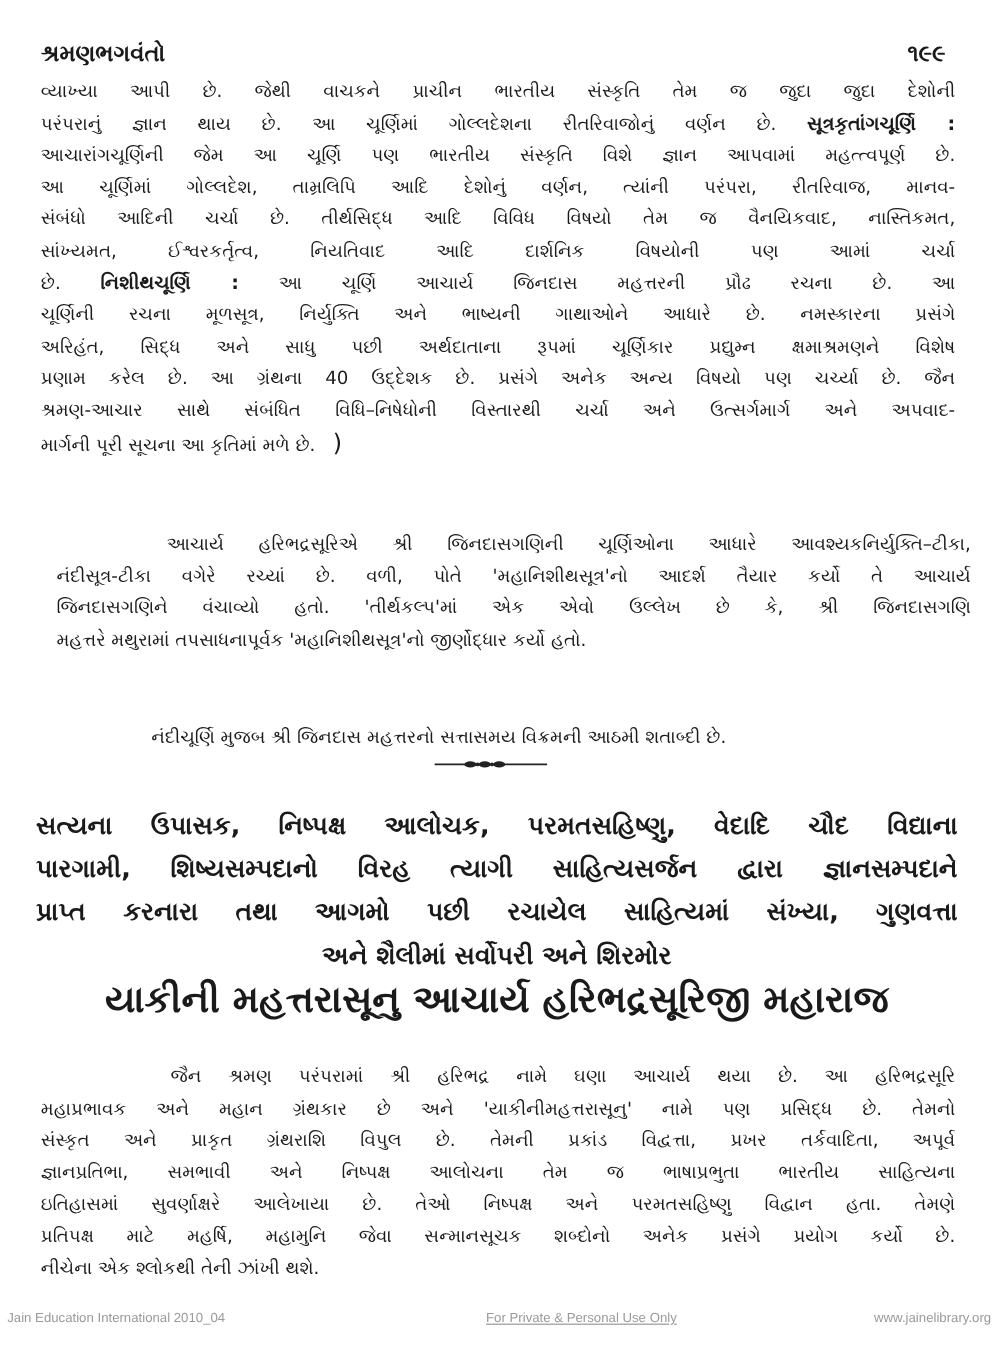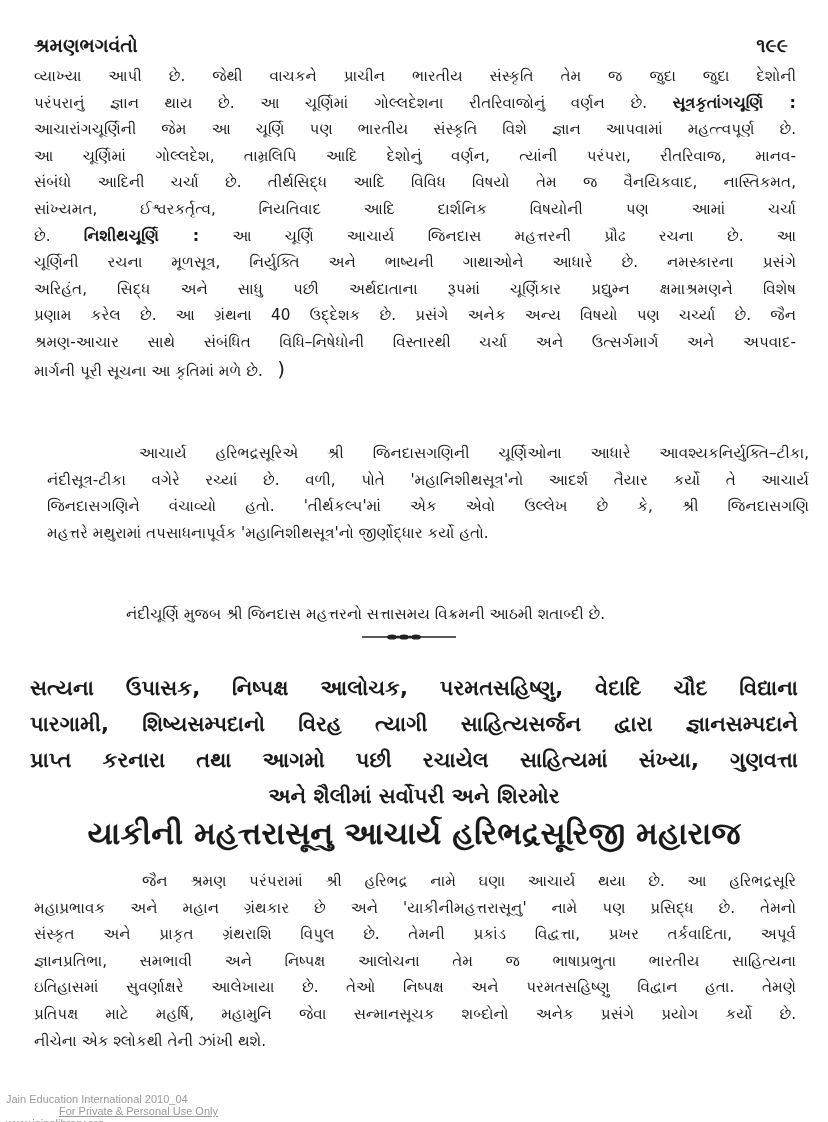--- a/index.html
+++ b/index.html
@@ -15,40 +15,40 @@
   .body-block {
     position: absolute; left: 34px; width: 762px;
     font-size: 15.2px; line-height: 26.6px;
   }
   .line {
     display: block; white-space: nowrap; text-align: justify;
     text-align-last: justify; overflow: hidden;
   }
   .line.last { text-align-last: left; }
   .line.indent { padding-left: 92px; }
-  .line.indent-2 { padding-left: 108px; }
+  .line.indent-2 { padding-left: 108px; margin-top: 16px; }
   .bold-term { font-weight: bold; font-size: 16px; }
   .ornament {
     position: absolute; left: 362px; top: 633px; width: 94px; height: 8px;
   }
   .tribute {
     position: absolute; left: 30px; width: 768px; top: 670px;
     font-size: 21px; line-height: 36px; font-weight: bold;
   }
   .tribute .line { text-align-last: justify; }
   .tribute .line.center { text-align: center; text-align-last: center; }
   .heading {
     position: absolute; left: 30px; width: 768px; top: 813px;
     font-size: 31px; font-weight: bold; text-align: center; line-height: 40px;
     white-space: nowrap;
   }
   .footer {
     position: absolute; left: 6px; right: 2px; top: 1093px; height: 16px;
     display: flex; justify-content: space-between;
-    font-family: "Liberation Sans", sans-serif; font-size: 11px; color: #9a9a9a; flex-direction: column;
+    font-family: "Liberation Sans", sans-serif; font-size: 11px; color: #9a9a9a;
   }
   .footer .mid { margin-left: 53px; text-decoration: underline; }
 </style>
 </head>
 <body>
 
 <div class="running-head">
   <span>શ્રમણભગવંતો</span>
   <span>૧૯૯</span>
 </div>

